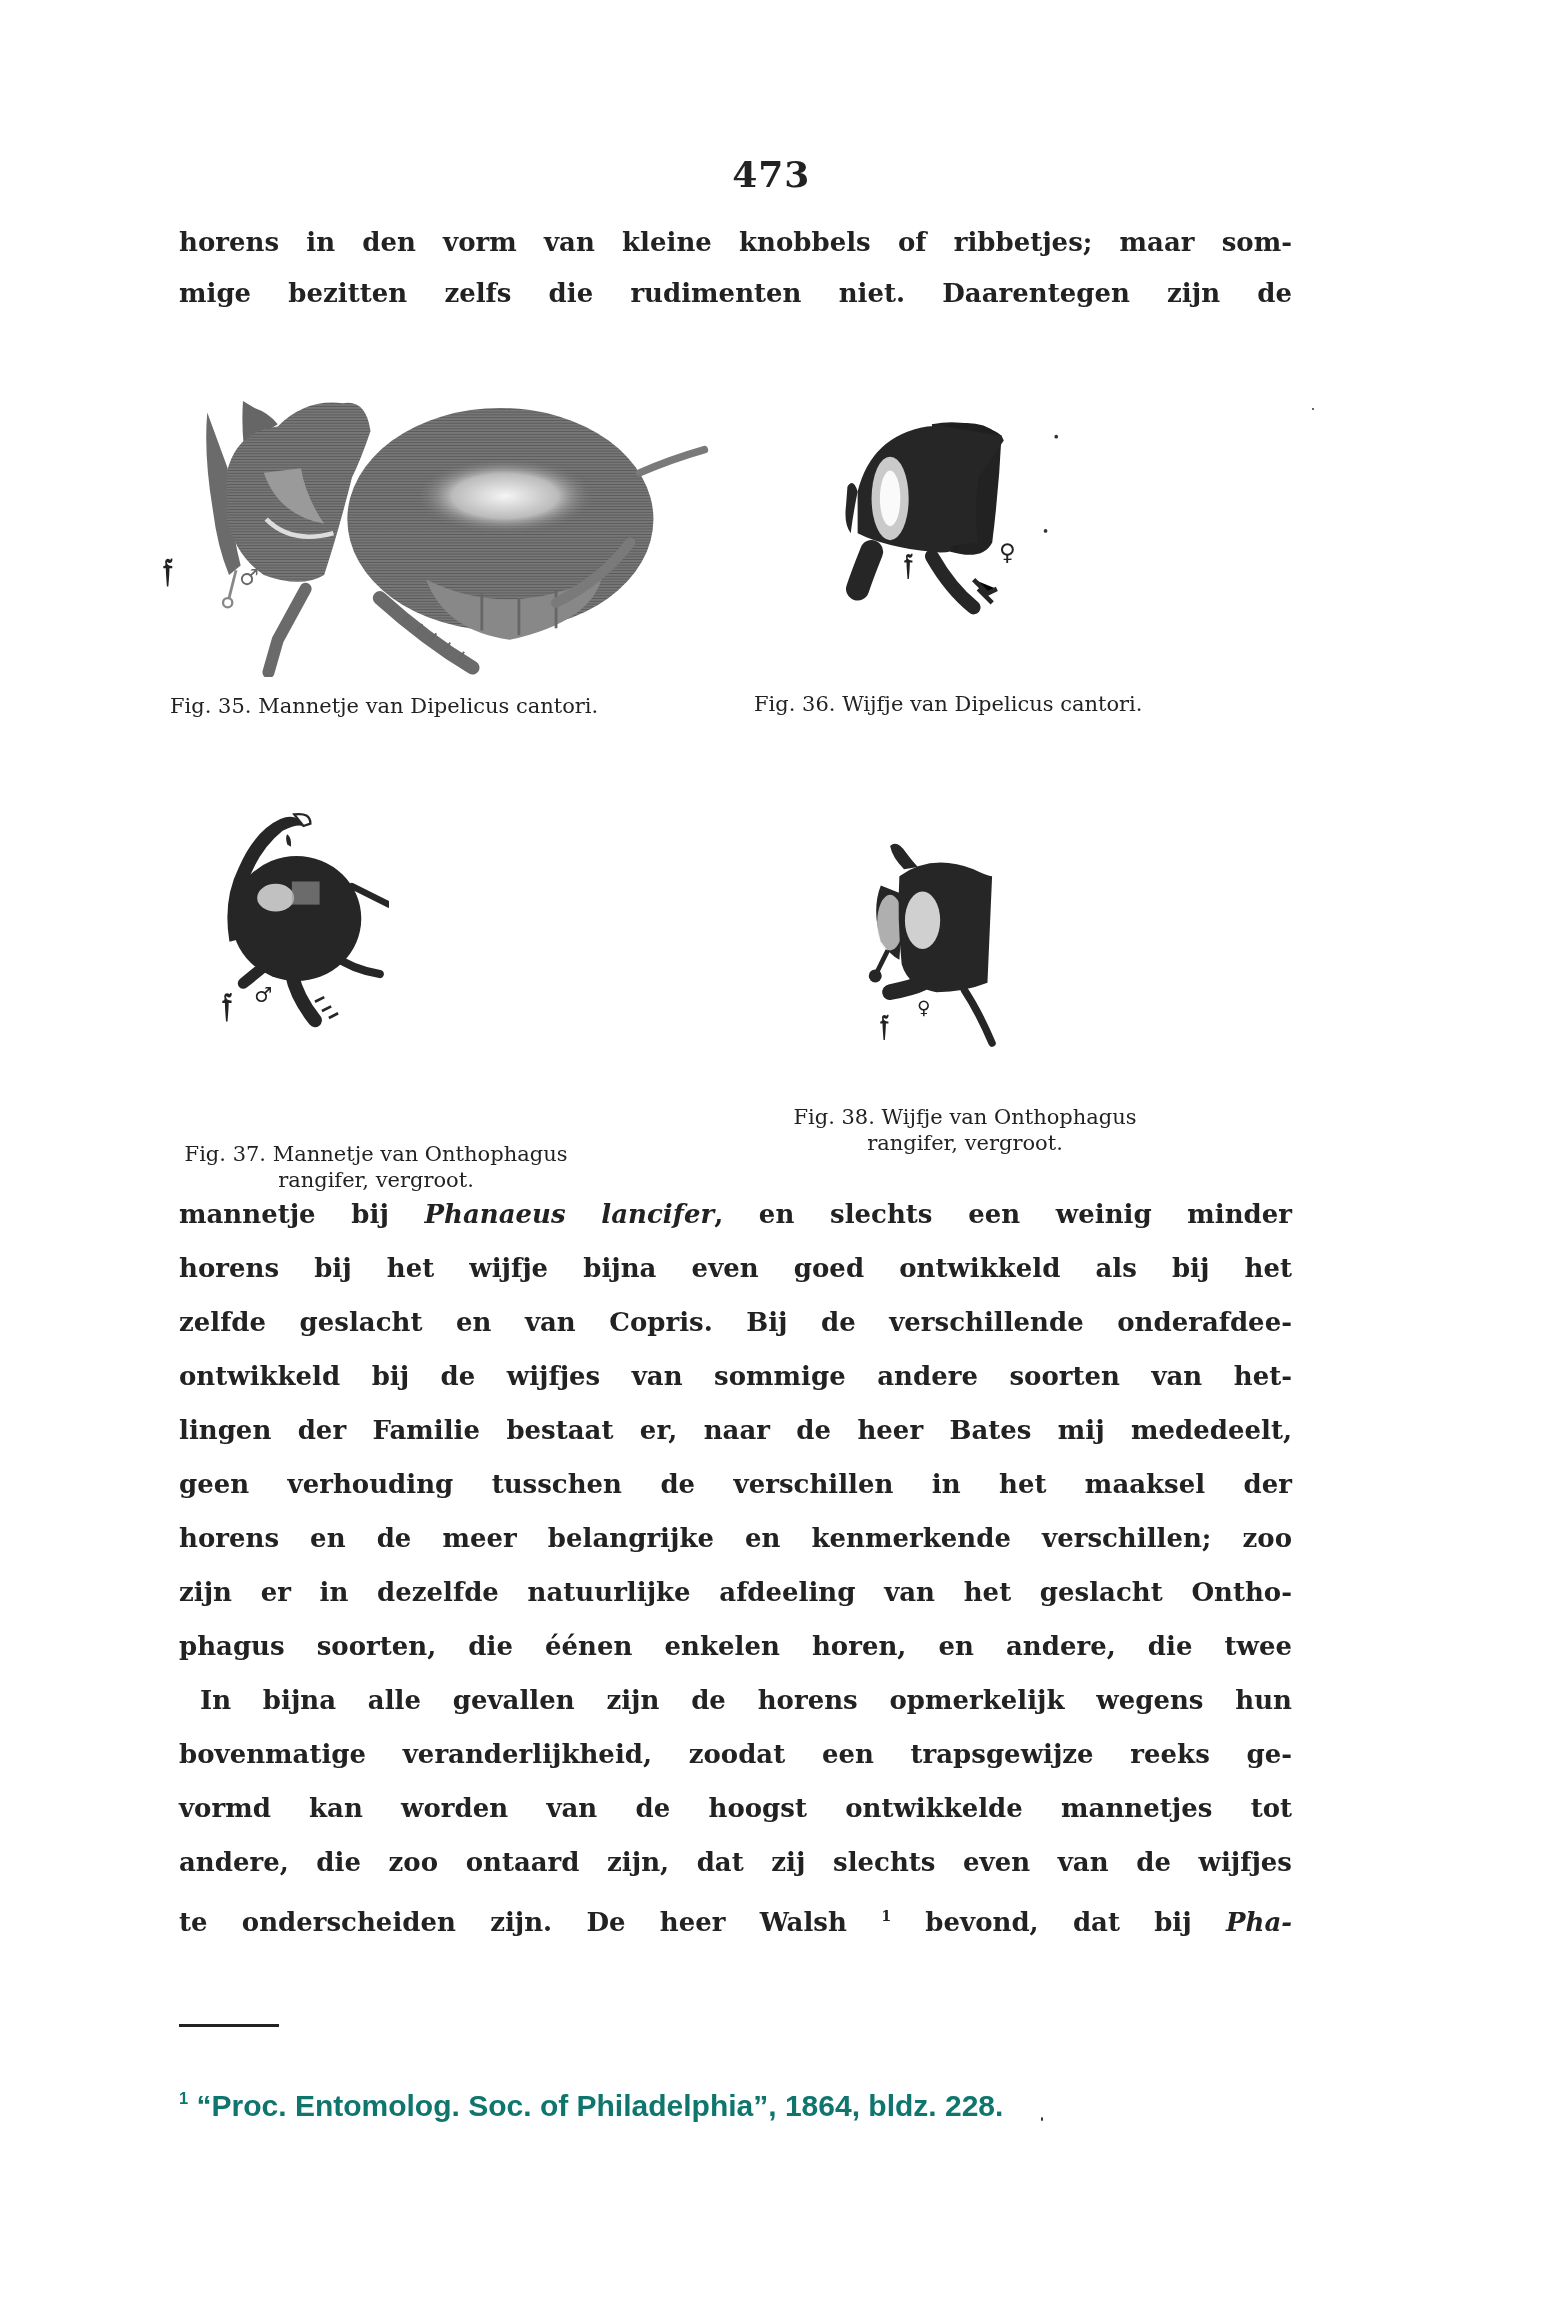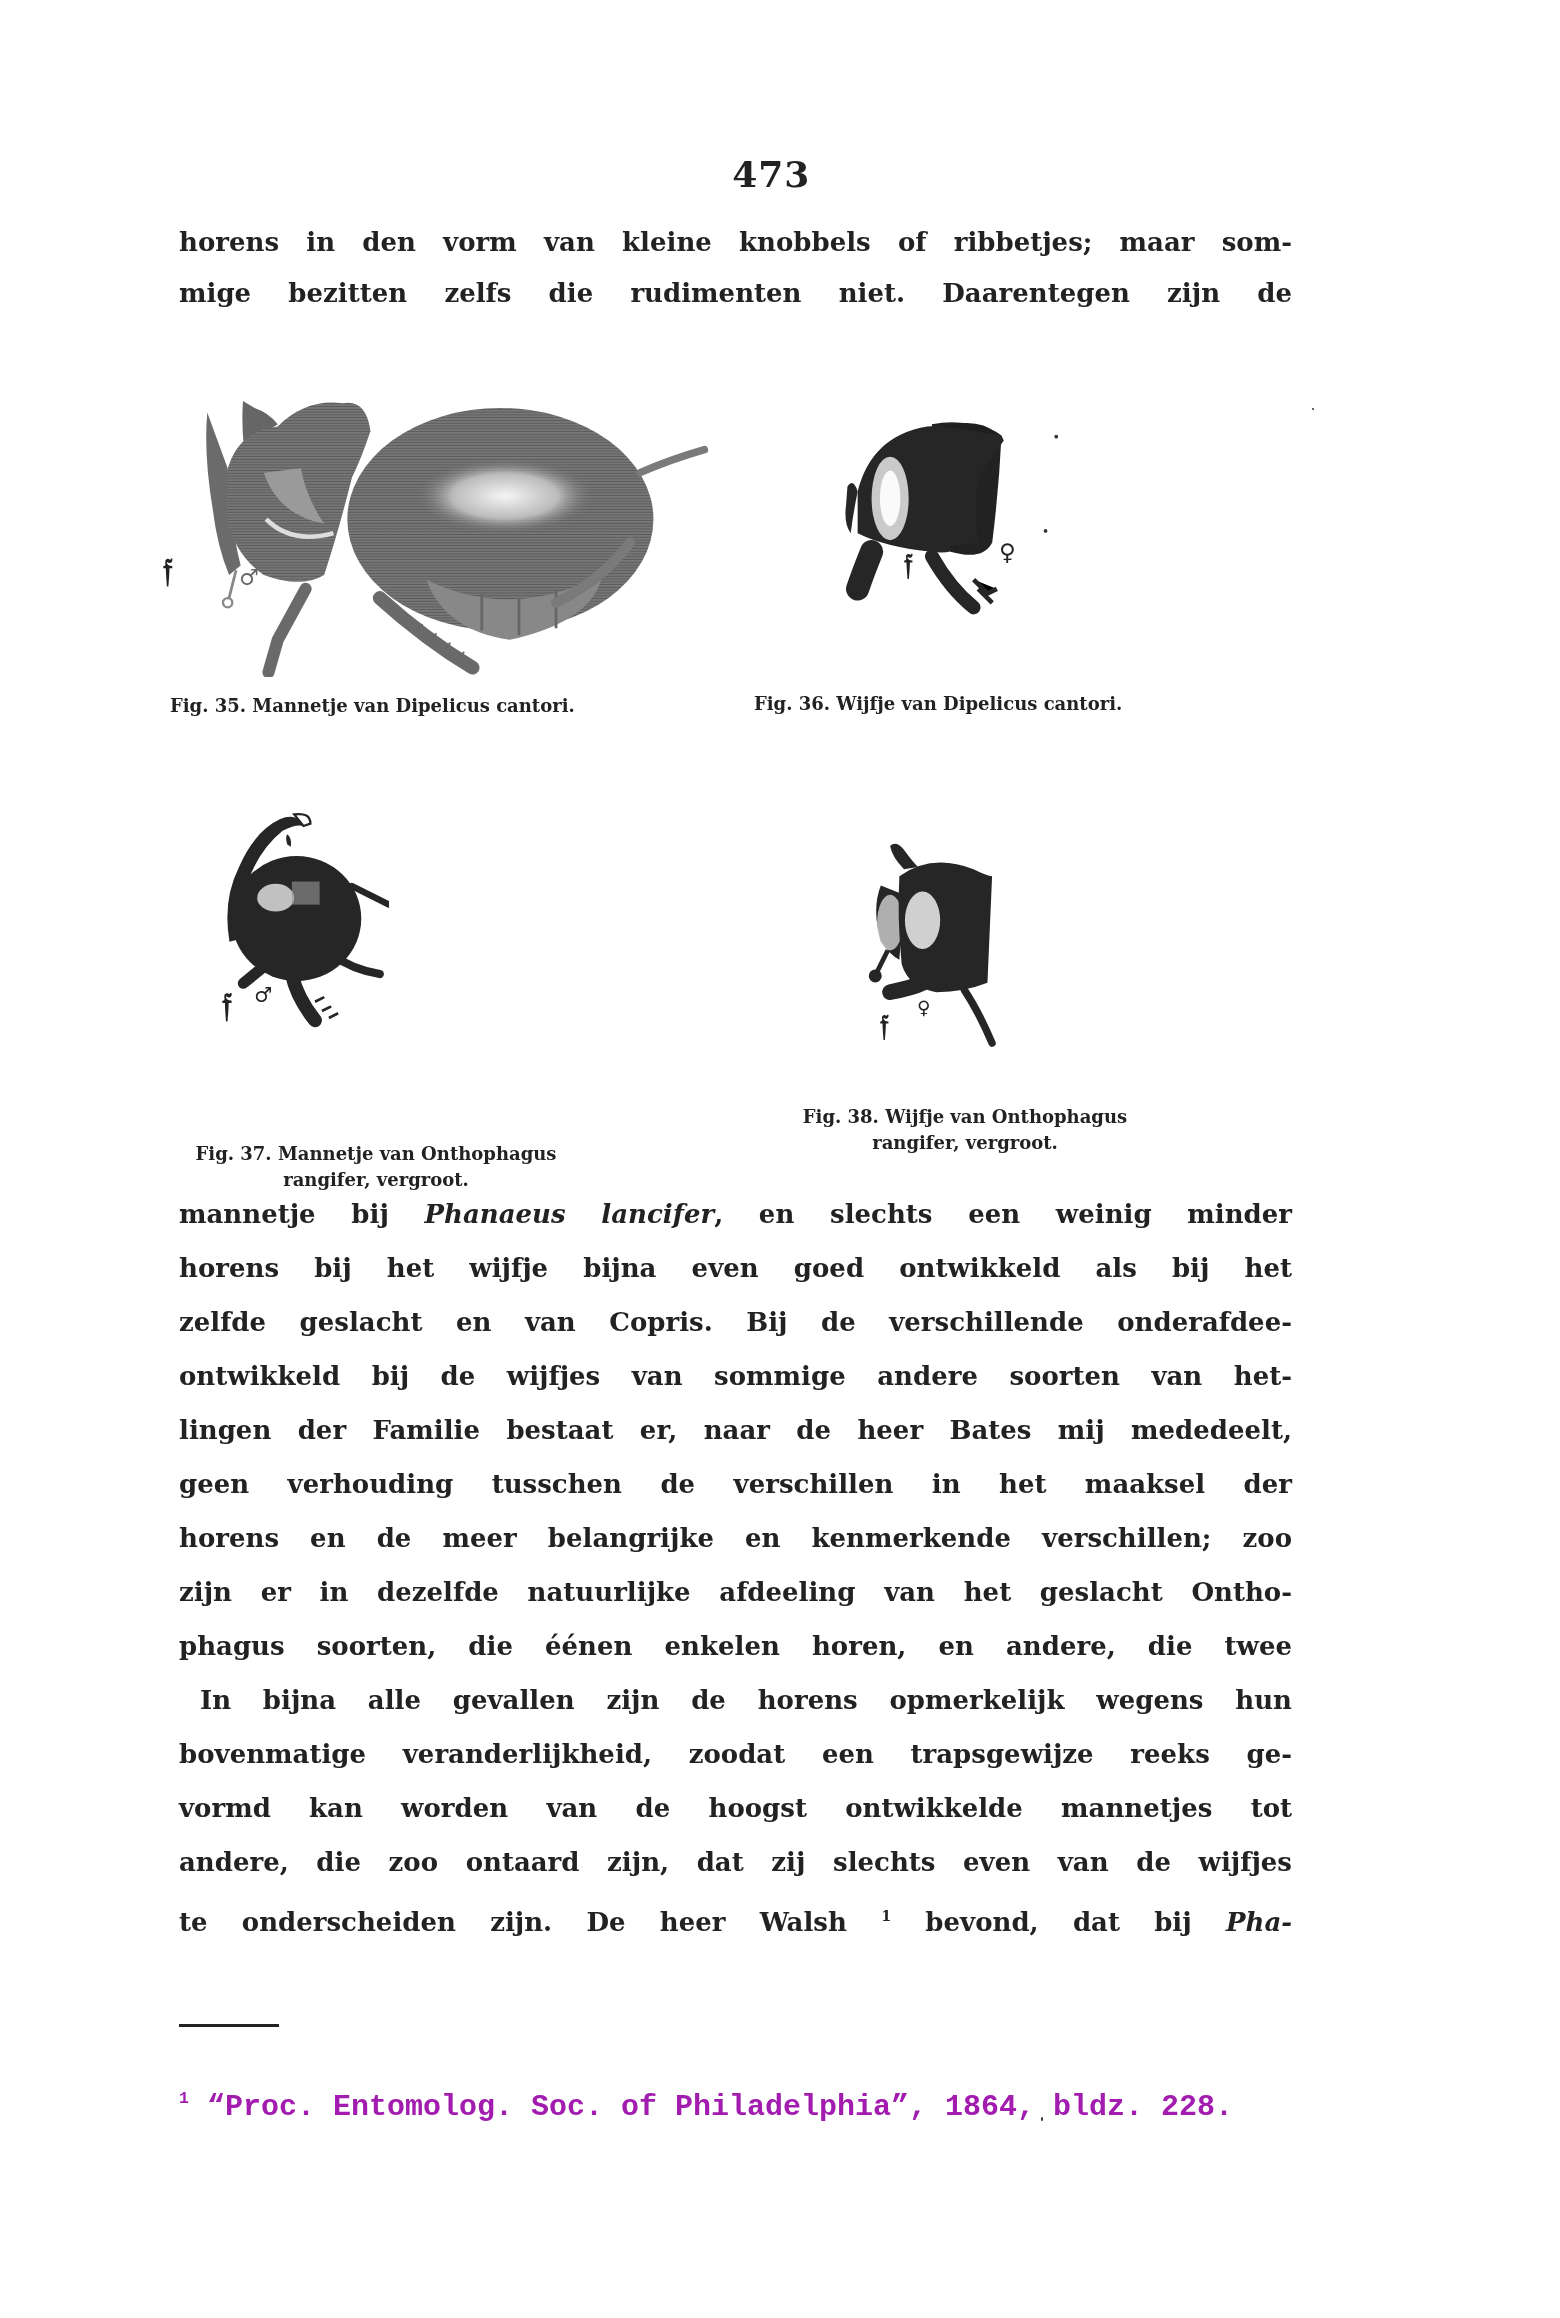--- a/index.html
+++ b/index.html
@@ -58,22 +58,22 @@
       font-style: italic;
     }
     
     .figure {
       position: absolute;
     }
     .figure svg { display: block; }
     .caption {
       position: absolute;
       font-family: "DejaVu Serif", serif;
-      font-weight: bold;
-      font-size: 18px;
+      font-weight: normal;
+      font-size: 21px;
       line-height: 26px;
       color: #222;
       text-align: center;
       white-space: nowrap;
     }
     .sex-glyph {
       position: absolute;
       font-family: "DejaVu Serif", serif;
       font-weight: bold;
       color: #222;
@@ -85,25 +85,25 @@
       left: 179px;
       top: 2024px;
       width: 100px;
       height: 2.8px;
       background: #222;
     }
     .footnote {
       position: absolute;
       left: 179px;
       top: 2089px;
-      font-family: Liberation Mono, monospace;
+      font-family: Liberation Sans, sans-serif;
       font-weight: bold;
       font-size: 30px;
       white-space: nowrap;
-      color: #a21caf;
+      color: #0f766e;
     }
     .footnote sup, .text-line sup {
       font-size: 0.55em;
       vertical-align: 0.7em;
     }
     .speck {
       position: absolute;
       background: #333;
       border-radius: 50%;
     }

